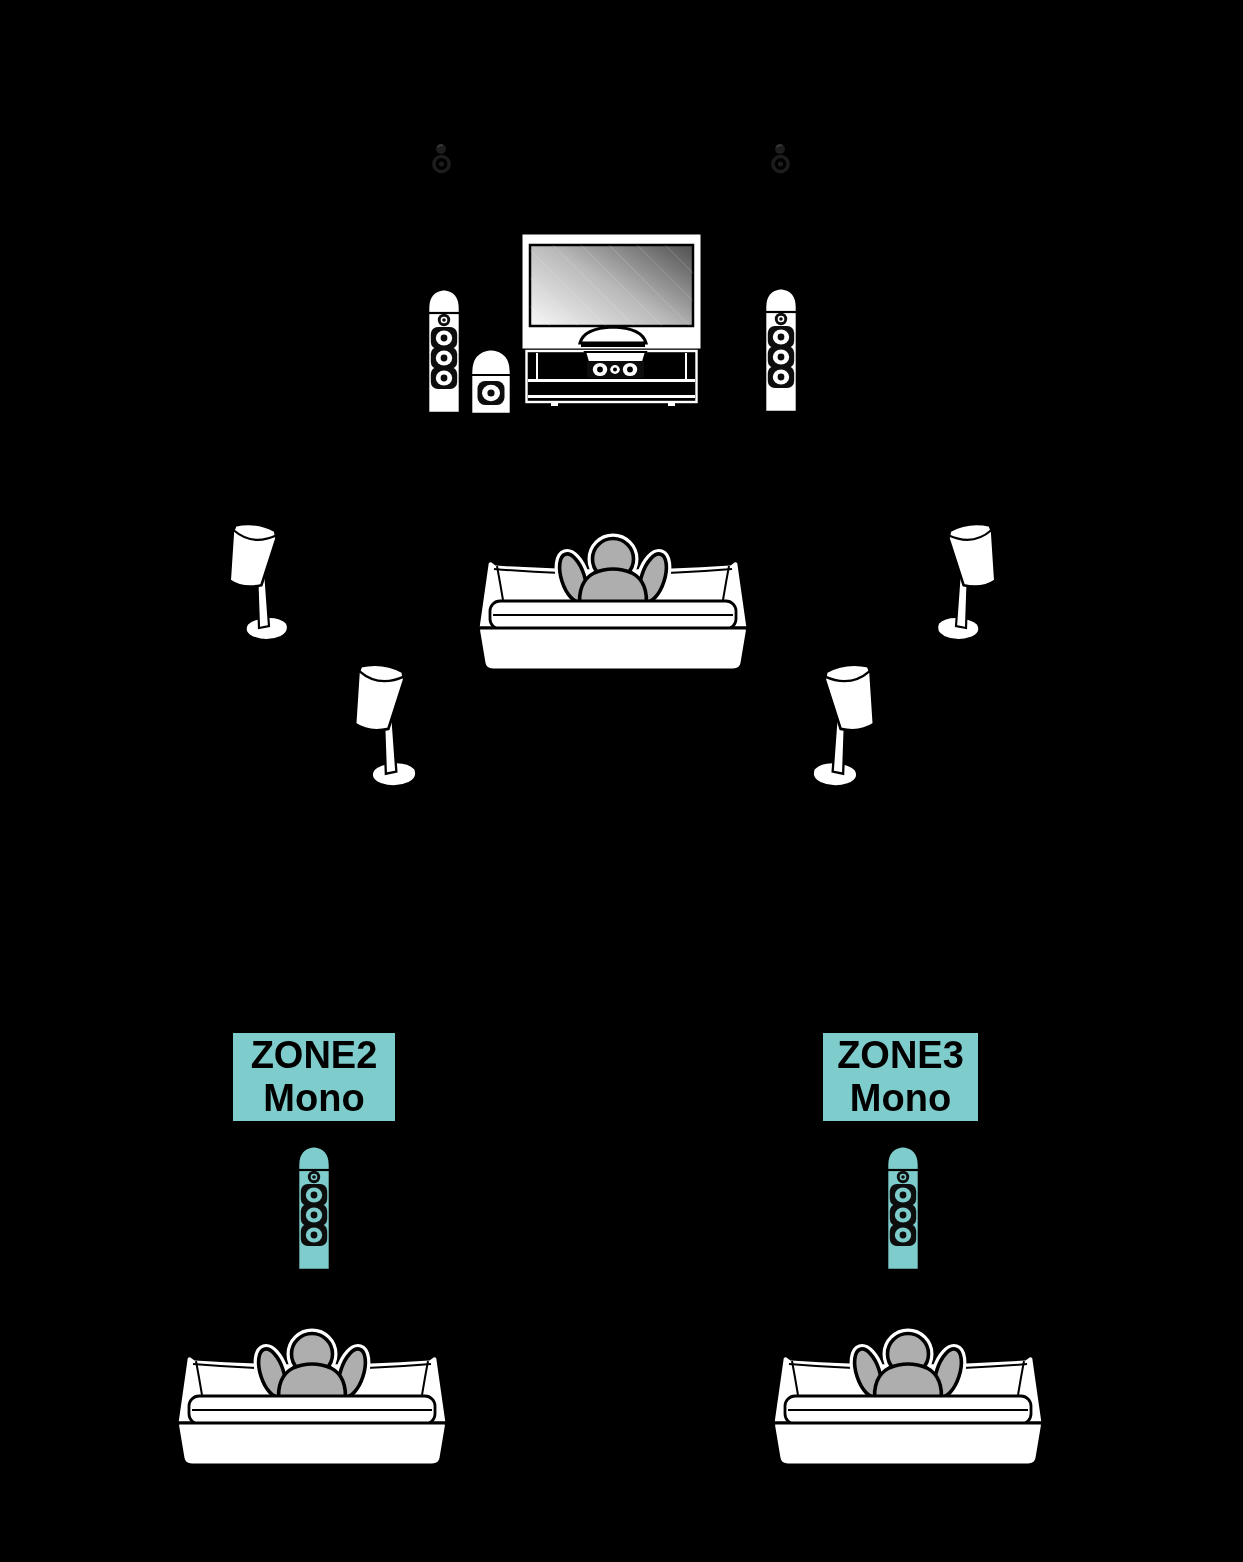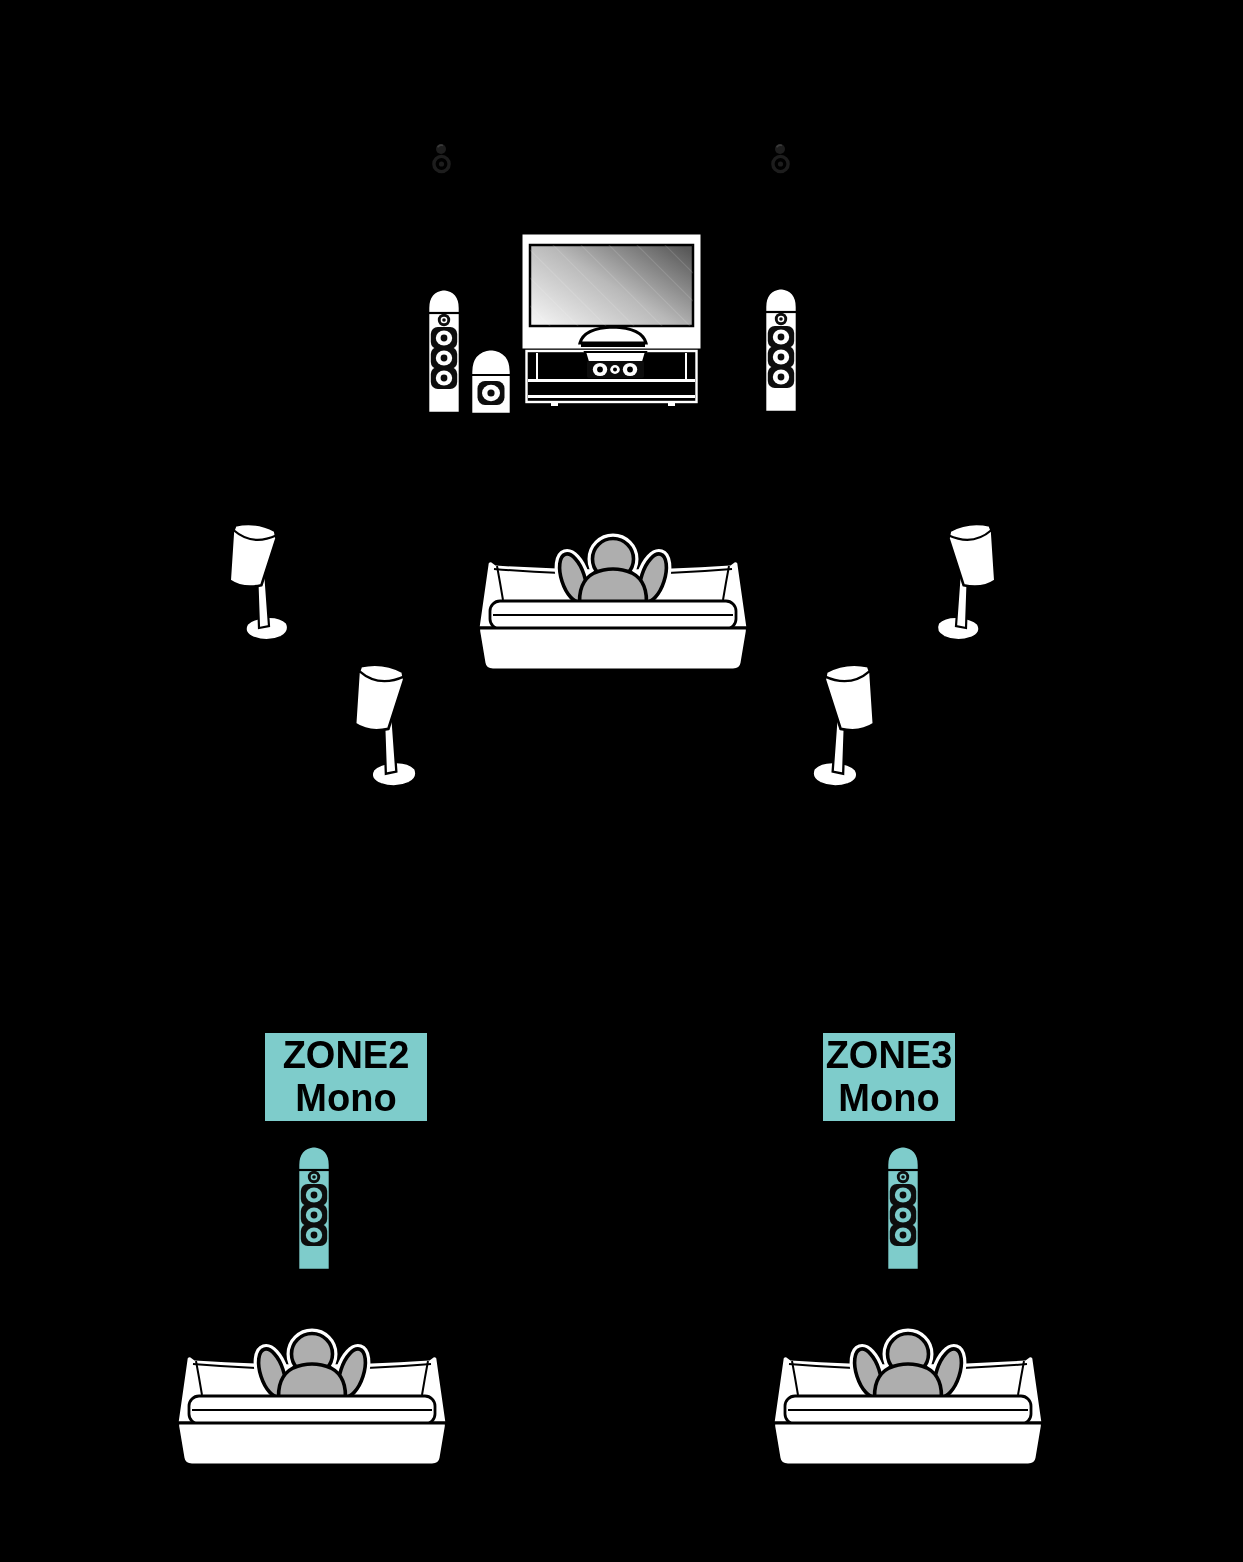--- a/index.html
+++ b/index.html
@@ -154,22 +154,22 @@
 
     <use href="#couch-def" transform="translate(613,562)"></use>
 
     <use href="#tower-def" transform="translate(314,1151)" style="--body: var(--accent-teal,#7ecccb)"></use>
     <use href="#tower-def" transform="translate(903,1151)" style="--body: var(--accent-teal,#7ecccb)"></use>
 
     <use href="#couch-def" transform="translate(312,1357)"></use>
     <use href="#couch-def" transform="translate(908,1357)"></use>
   </svg>
 
-  <div class="zone-label" style="left:233px; top:1033px; width:162px; height:88px;margin-left:32px;">
+  <div class="zone-label" style="left:233px; top:1033px; width:162px; height:88px;">
     <div>ZONE2</div>
     <div>Mono</div>
   </div>
-  <div class="zone-label" style="left:823px; top:1033px; width:132px; height:88px;">
+  <div class="zone-label" style="left:823px; top:1033px; width:155px; height:88px;">
     <div>ZONE3</div>
     <div>Mono</div>
   </div>
 
 </div>
 
 </body></html>

